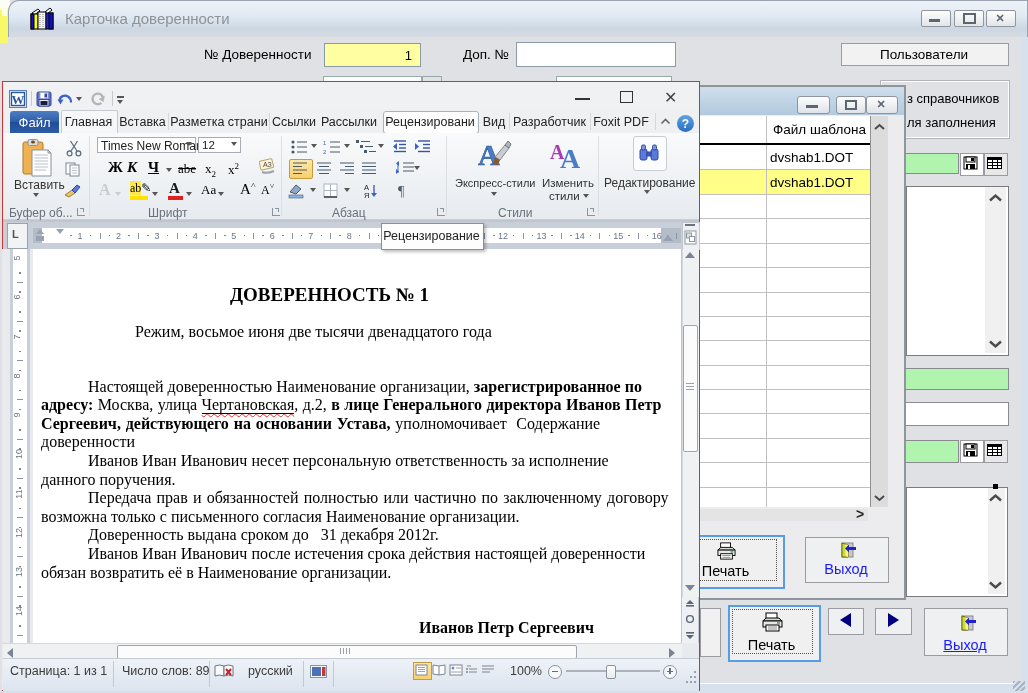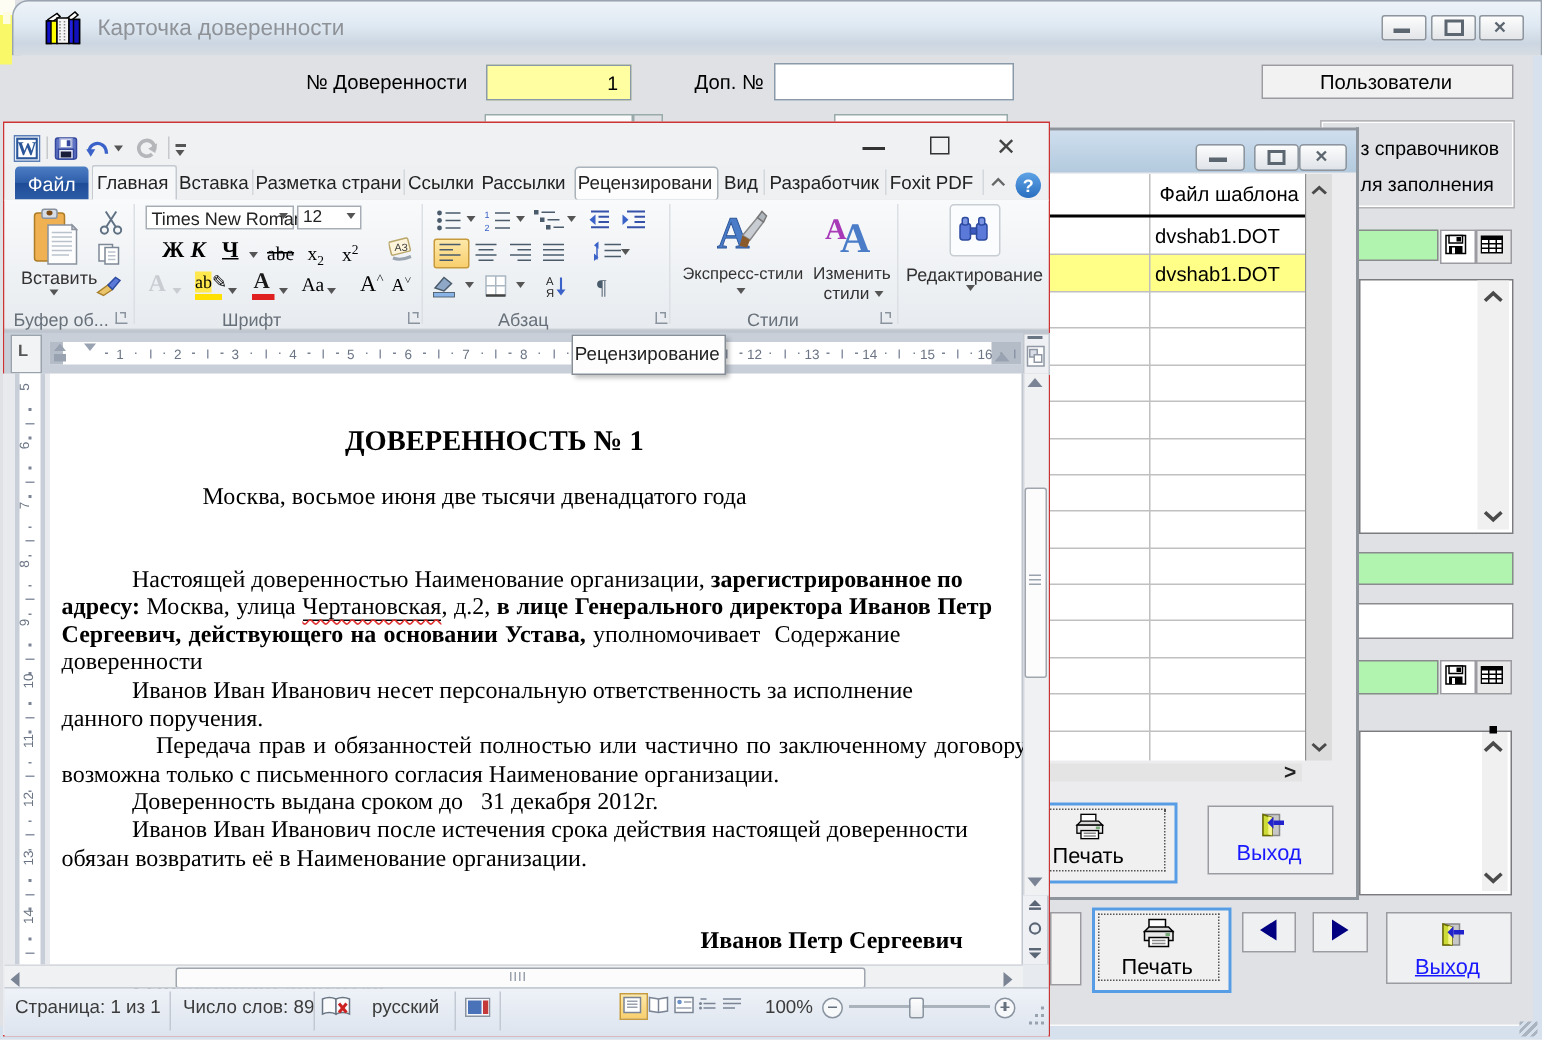--- a/index.html
+++ b/index.html
@@ -636,34 +636,34 @@
       <div class="tx" style="left:14px;top:645.5px;font-size:9px;color:#6a7484;transform:rotate(-90deg);">15</div>
       <div class="ab" style="left:19px;top:664.5px;width:1.5px;height:1.5px;background:#7a8494;"></div>
       <div class="ab" style="left:17px;top:674px;width:6px;height:1px;background:#8a94a4;"></div>
       <div class="ab" style="left:19px;top:683.5px;width:1.5px;height:1.5px;background:#7a8494;"></div>
     </div>
 
 <div class="ab" style="left:33px;top:249px;width:648px;height:394px;background:#fff;"></div>
 
 <div id="doc" style="position:absolute;left:0;top:0;font-family:'Liberation Serif',serif;color:#000;">
 <div class="tx" style="left:230px;top:284px;font-size:19px;font-weight:bold;">ДОВЕРЕННОСТЬ № 1</div>
-<div class="tx" style="left:135px;top:322.6px;font-size:16px;">Москва, восьмое июня две тысячи двенадцатого года</div>
+<div class="tx" style="left:135px;top:322.6px;font-size:16px;">Режим, восьмое июня две тысячи двенадцатого года</div>
 <div class="tx dl" style="left:88px;top:377.5px;">Настоящей доверенностью Наименование организации, <b>зарегистрированное по</b></div>
 <div class="tx dl" style="left:41px;top:396.1px;word-spacing:0.4px;"><b>адресу:</b> Москва, улица <span style="border-bottom:1px solid #000;text-decoration:underline wavy #e03030 1px;text-underline-offset:3px;">Чертановская</span>, д.2, <b>в лице Генерального директора Иванов Петр</b></div>
 <div class="tx dl" style="left:41px;top:414.7px;word-spacing:0.8px;font-family:Liberation Serif, serif;"><b>Сергеевич, действующего на основании Устава,</b> уполномочивает&nbsp; Содержание</div>
 <div class="tx dl" style="left:41px;top:433.3px;">доверенности</div>
 <div class="tx dl" style="left:88px;top:451.9px;">Иванов Иван Иванович несет персональную ответственность за исполнение</div>
 <div class="tx dl" style="left:41px;top:470.5px;">данного поручения.</div>
-<div class="tx dl" style="left:104px;top:489.1px;word-spacing:1.2px;text-align:center;">Передача прав и обязанностей полностью или частично по заключенному договору</div>
+<div class="tx dl" style="left:88px;top:489.1px;word-spacing:1.2px;text-align:center;">Передача прав и обязанностей полностью или частично по заключенному договору</div>
 <div class="tx dl" style="left:41px;top:507.7px;">возможна только с письменного согласия Наименование организации.</div>
 <div class="tx dl" style="left:88px;top:526.3px;">Доверенность выдана сроком до&nbsp;&nbsp; 31 декабря 2012г.</div>
 <div class="tx dl" style="left:88px;top:544.9px;">Иванов Иван Иванович после истечения срока действия настоящей доверенности</div>
 <div class="tx dl" style="left:41px;top:563.5px;">обязан возвратить её в Наименование организации.</div>
 <div class="tx dl" style="left:88px;top:647px;"><b>Генеральный директор</b></div>
-<div class="tx dl" style="left:419px;top:618.5px;margin-left:48px;"><b>Иванов Петр Сергеевич</b></div>
+<div class="tx dl" style="left:419px;top:618.5px;"><b>Иванов Петр Сергеевич</b></div>
 </div>
 
 <div class="ab" style="left:682px;top:222px;width:16px;height:26px;background:#eef0f3;border:1px solid #c2c7ce;"></div>
 <div class="ab" style="left:685px;top:224px;width:10px;height:2px;background:#6a7584;"></div>
 <svg class="ab" style="left:684px;top:230px" width="13" height="15" viewBox="0 0 13 15">
       <rect x="1" y="1" width="11" height="13" fill="#fdfdfe" stroke="#8f98a4"></rect>
       <rect x="2.5" y="3" width="5" height="5" fill="#d8dde6" stroke="#8f98a4"></rect>
       <rect x="5.5" y="6.5" width="5" height="5" fill="#fff" stroke="#8f98a4"></rect>
     </svg>
 <div class="ab" style="left:682px;top:249px;width:16px;height:348px;background:#f0f1f3;border-left:1px solid #d5d8dd;"></div>

